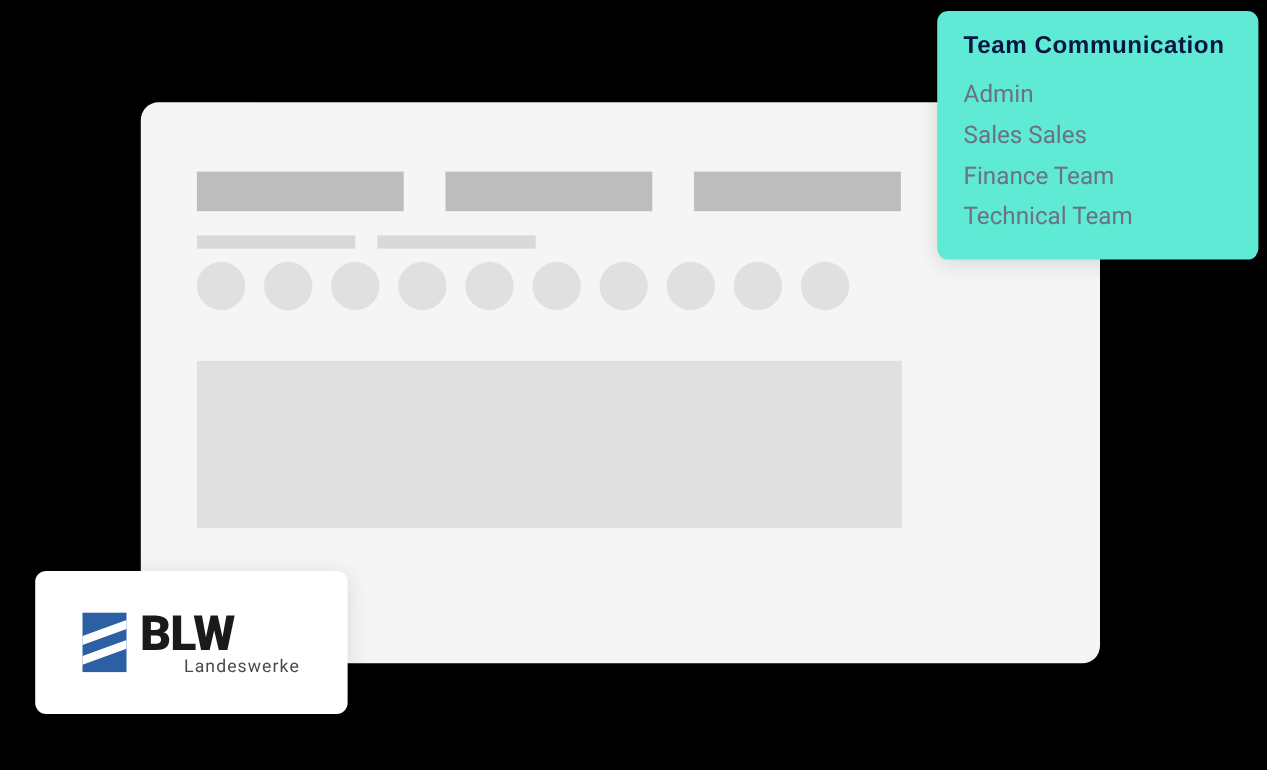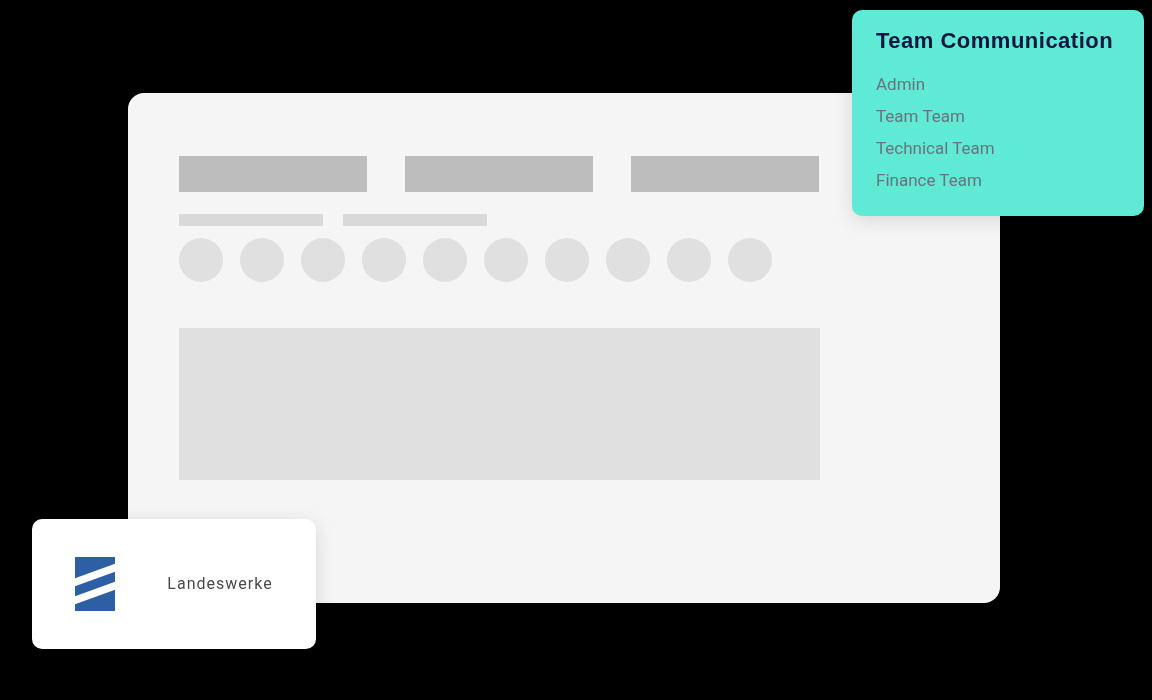--- a/index.html
+++ b/index.html
@@ -83,21 +83,21 @@
     .dropdown-title {
       font-size: 22px;
       font-weight: 900;
       color: #0a1540;
       letter-spacing: 0.5px;
       margin-bottom: 14px;
       font-family: 'Arial Black', Arial, sans-serif;
       font-stretch: expanded;
     }
     .dropdown-item {
-      font-size: 17px;
+      font-size: 22px;
       color: #6b7280;
       padding: 6px 0;
       cursor: pointer;
     }
     .logo-card {
       position: absolute;
       left: 32px;
       top: 519px;
       width: 284px;
       height: 130px;
@@ -186,29 +186,30 @@
     <div class="avatar"></div>
     <div class="avatar"></div>
     <div class="avatar"></div>
   </div>
   <div class="content-block"></div>
 </div>
 
 <div class="dropdown-menu">
   <div class="dropdown-title">Team Communication</div>
   <div class="dropdown-item">Admin</div>
-  <div class="dropdown-item">Team Team</div>
+  <div class="dropdown-item">Sales Sales</div>
+  <div class="dropdown-item">Finance Team</div>
   <div class="dropdown-item">Technical Team</div>
-  <div class="dropdown-item">Finance Team</div>
 </div>
 
 <div class="logo-card">
   <div class="logo-inner">
     <div class="logo-mark">
       <div class="logo-mark-blue"></div>
       <div class="logo-mark-stripe logo-mark-stripe-1"></div>
       <div class="logo-mark-stripe logo-mark-stripe-2"></div>
     </div>
     <div class="logo-text">
+      <div class="logo-main">BLW</div>
       <div class="logo-sub">Landeswerke</div>
     </div>
   </div>
 </div>
 
 </body></html>

